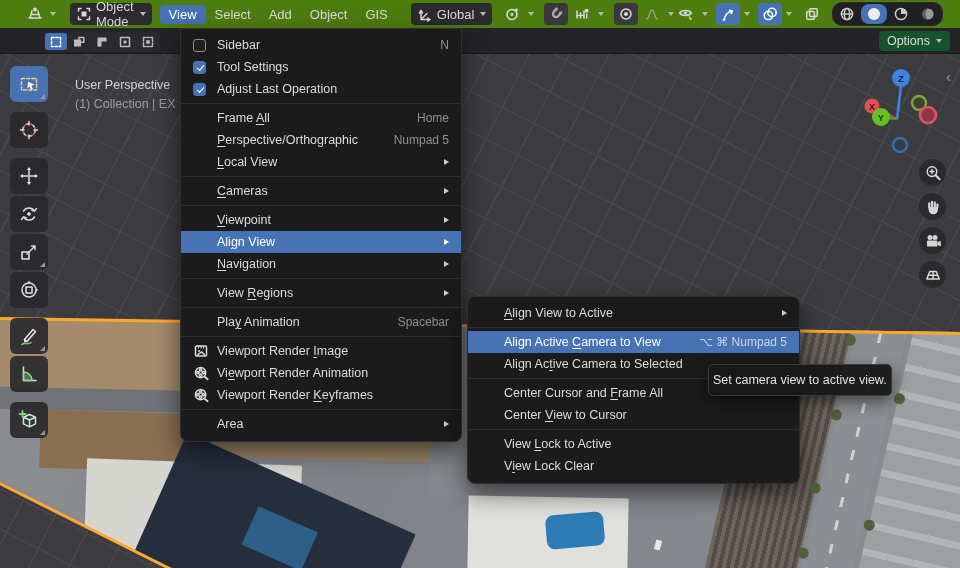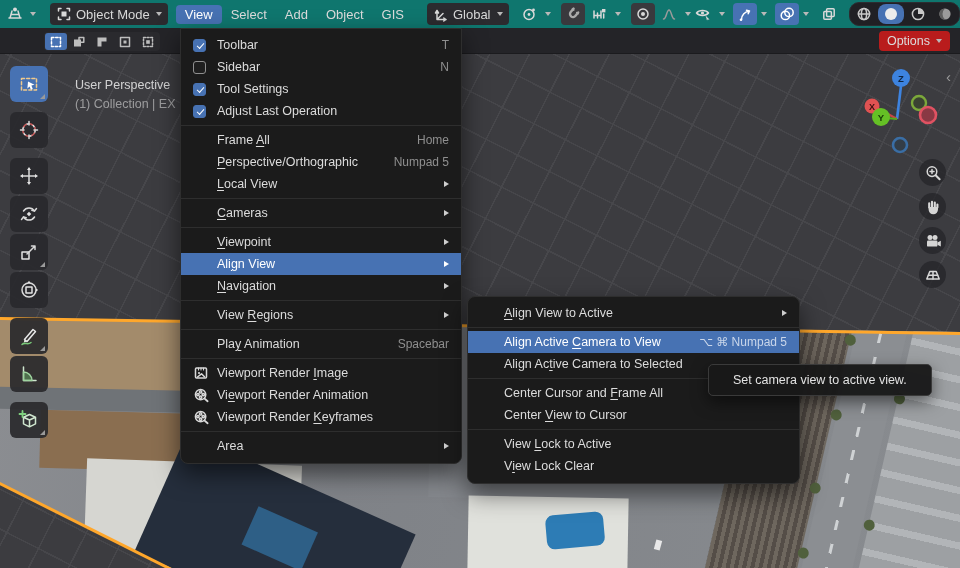--- a/index.html
+++ b/index.html
@@ -24,22 +24,22 @@
   .lane{position:absolute;left:23px;top:0;width:3px;height:310px;
      background:repeating-linear-gradient(0deg,#cfd2d4 0 10px,transparent 10px 24px);}
   .park{position:absolute;left:150px;top:0;width:120px;height:310px;
      background:repeating-linear-gradient(0deg,#b2b5b8 0 7px,#9da0a3 7px 27px);}
   .tree{position:absolute;width:11px;height:11px;border-radius:50%;background:#50603c;}
   .sel-line{position:absolute;background:#ffa72b;height:2.5px;transform-origin:left top;z-index:3;}
   #sel-top{left:0;top:317px;width:101%;transform:rotate(0.9deg);}
   #sel-left{left:0;top:482px;width:196px;transform:rotate(26.6deg);}
 
   
-  #header{position:absolute;left:0;top:0;width:960px;height:28px;background:#0f766e;
-     display:flex;align-items:center;padding:0 0;z-index:20;font-size:13px;}
+  #header{position:absolute;left:0;top:0;width:960px;height:28px;background:#4d7c0f;
+     display:flex;align-items:center;padding:0 20px;z-index:20;font-size:13px;}
   .hbtn{display:flex;align-items:center;gap:4px;height:22px;padding:0 6px;border-radius:4px;
      background:#2b2b2f;color:#d8d8d8;}
   .hbtn.flat{background:transparent;}
   .caret{width:0;height:0;border-left:3.5px solid transparent;border-right:3.5px solid transparent;
      border-top:4.5px solid #b9b9b9;margin-left:2px;}
   #header-menus{display:flex;align-items:center;margin-left:8px;}
   .hmenu{padding:2px 9px;border-radius:4px;cursor:default;color:#dcdcdc;}
   .hmenu.active{background:#4772b3;color:#fff;}
   .hgroup{display:flex;align-items:center;gap:2px;}
   .iconbtn{display:flex;align-items:center;justify-content:center;height:22px;min-width:24px;
@@ -51,21 +51,21 @@
   .shade-pill .iconbtn{height:20px;min-width:26px;border-radius:8px;}
   .icon{display:inline-flex;align-items:center;justify-content:center;line-height:0;}
 
   
   #toolstrip{position:absolute;left:0;top:28px;width:960px;height:26px;background:#242428;z-index:15;
      border-bottom:1px solid #1b1b1e;}
   #select-modes{position:absolute;left:44px;top:4px;display:flex;background:#2a2a2e;border-radius:4px;padding:1px;gap:1px;}
   .smode{width:22px;height:17px;display:flex;align-items:center;justify-content:center;border-radius:3px;}
   .smode.on{background:#4772b3;}
   #options-btn{position:absolute;right:10px;top:3px;height:20px;display:flex;align-items:center;gap:4px;
-     background:#b91c1c;border-radius:4px;padding:0 8px;font-size:12.5px;color:#dcdcdc;margin-left:28px;}
+     background:#14532d;border-radius:4px;padding:0 8px;font-size:12.5px;color:#dcdcdc;margin-left:28px;}
 
   
   #toolbar{position:absolute;left:10px;top:66px;z-index:10;display:flex;flex-direction:column;}
   .tgroup{display:flex;flex-direction:column;gap:2px;margin-bottom:10px;}
   .tool{width:38px;height:36px;background:rgba(41,41,45,0.92);border-radius:6px;
      display:flex;align-items:center;justify-content:center;position:relative;}
   .tool.on{background:#4772b3;}
   .tool .cmark{position:absolute;right:3px;bottom:3px;width:0;height:0;
      border-left:5px solid transparent;border-bottom:5px solid #9a9a9a;}
 
@@ -99,21 +99,21 @@
      border-left:5px solid #cfcfcf;}
   .mrow.hl .subarrow{border-left-color:#fff;}
   .msep{height:1px;background:#2e2e2e;margin:3px 0;}
   .cb{width:13px;height:13px;border-radius:3px;border:1px solid #8f8f8f;background:#1f1f1f;position:relative;}
   .cb.on{background:#4772b3;border-color:#4772b3;}
   .cb.on::after{content:"";position:absolute;left:2.5px;top:3px;width:6px;height:3px;
      border-left:1.8px solid #fff;border-bottom:1.8px solid #fff;transform:rotate(-48deg);}
 
   
   #tooltip{position:absolute;left:708px;top:364px;z-index:40;background:rgba(24,24,24,0.96);
-     border:1px solid #3a3a3a;border-radius:5px;padding:8px 24px;font-size:12.5px;color:#e2e2e2;
+     border:1px solid #3a3a3a;border-radius:5px;padding:8px 4px;font-size:12.5px;color:#e2e2e2;
      white-space:nowrap;box-shadow:0 6px 16px rgba(0,0,0,0.5);}
 </style>
 </head>
 <body>
 
 <div id="stage">
 
   <div id="scene">
     <div class="vp-base"></div>
     <div class="aerial">
@@ -470,29 +470,20 @@
         <svg width="18" height="18" viewBox="0 0 18 18" fill="none" stroke="#d9d9d9" stroke-width="1.5" stroke-linecap="round" stroke-linejoin="round">
           <path d="M5.8 5.5 H12.2 L15.2 13 H2.8 Z"></path>
           <path d="M9 5.5 V13 M4.4 9.2 H13.7"></path>
         </svg>
       </div>
     </div>
 
   <div id="view-menu" class="menu">
       <div class="mrow">
         <span class="mleft">
-          <span class="cb on"></span>
-        </span>
-        <span class="lbl">Toolbar</span>
-        <span class="mright">
-          <span class="sc">T</span>
-        </span>
-      </div>
-      <div class="mrow">
-        <span class="mleft">
           <span class="cb"></span>
         </span>
         <span class="lbl">Sidebar</span>
         <span class="mright">
           <span class="sc">N</span>
         </span>
       </div>
       <div class="mrow">
         <span class="mleft">
           <span class="cb on"></span>

